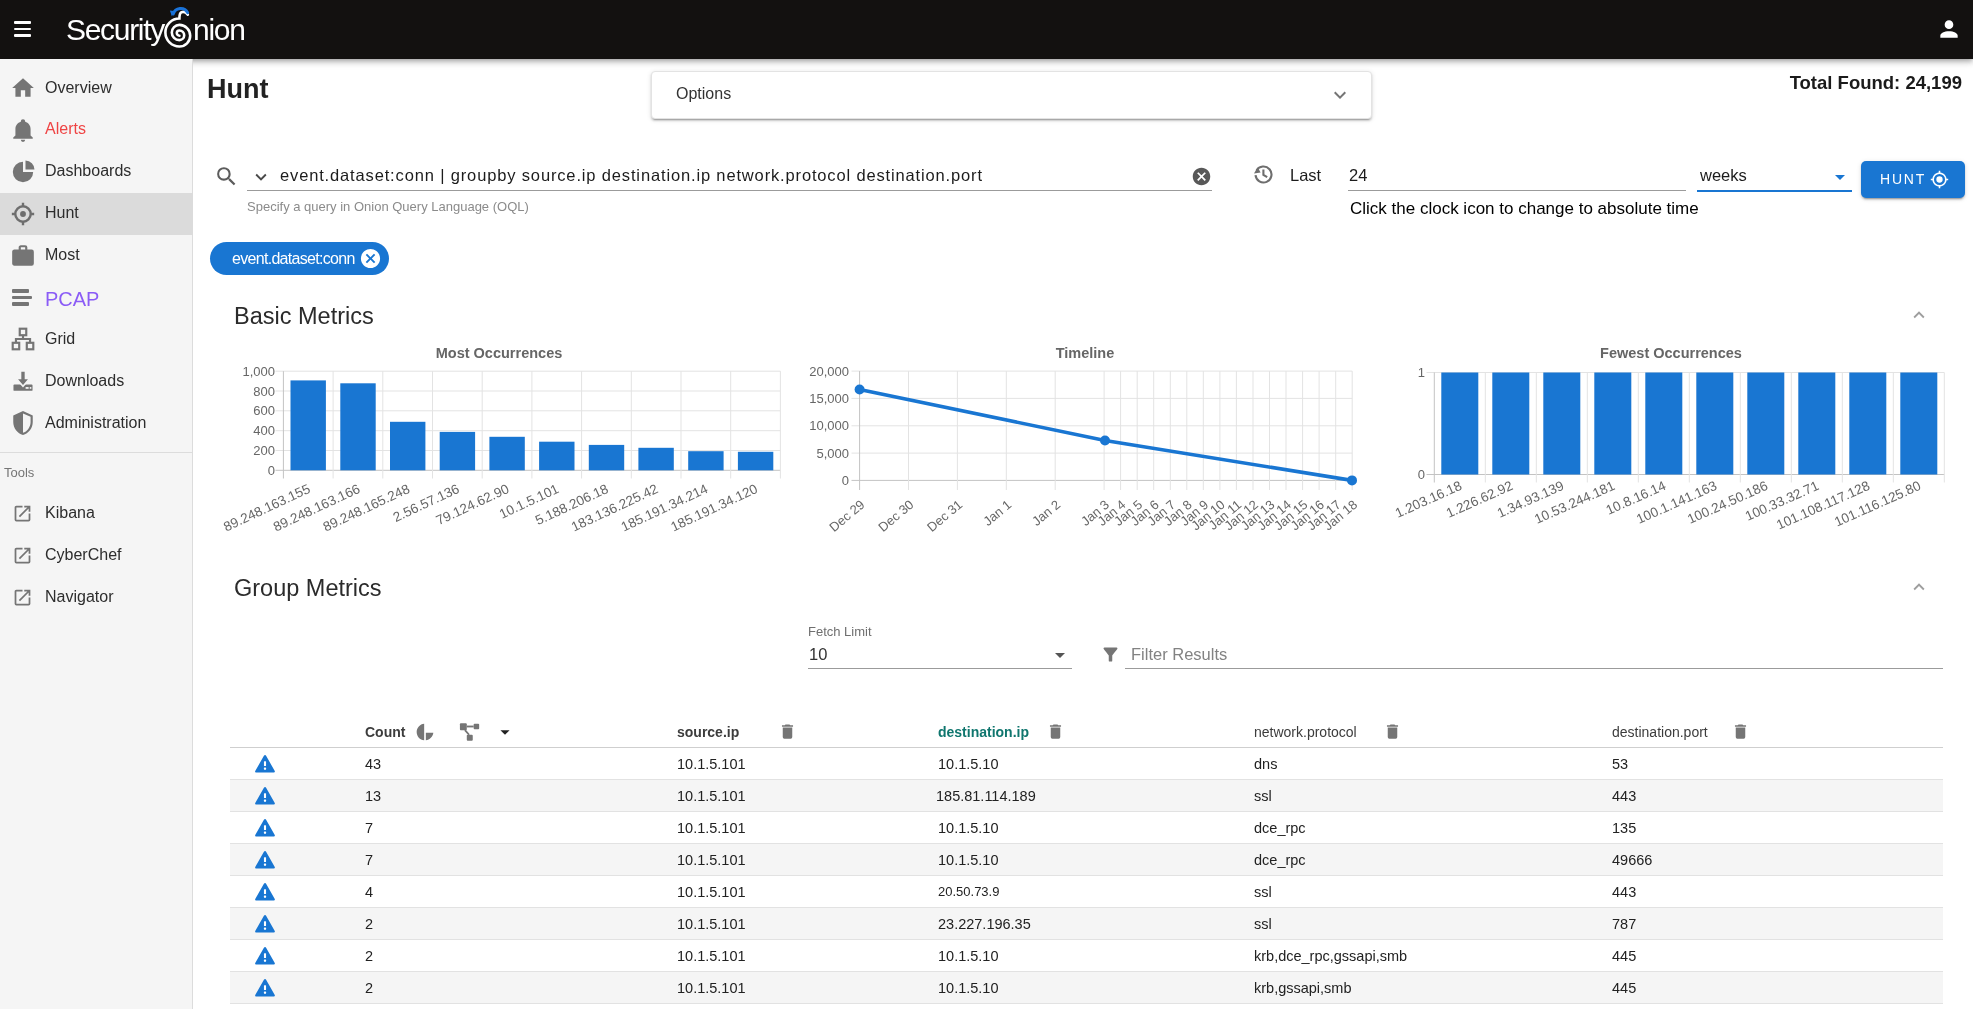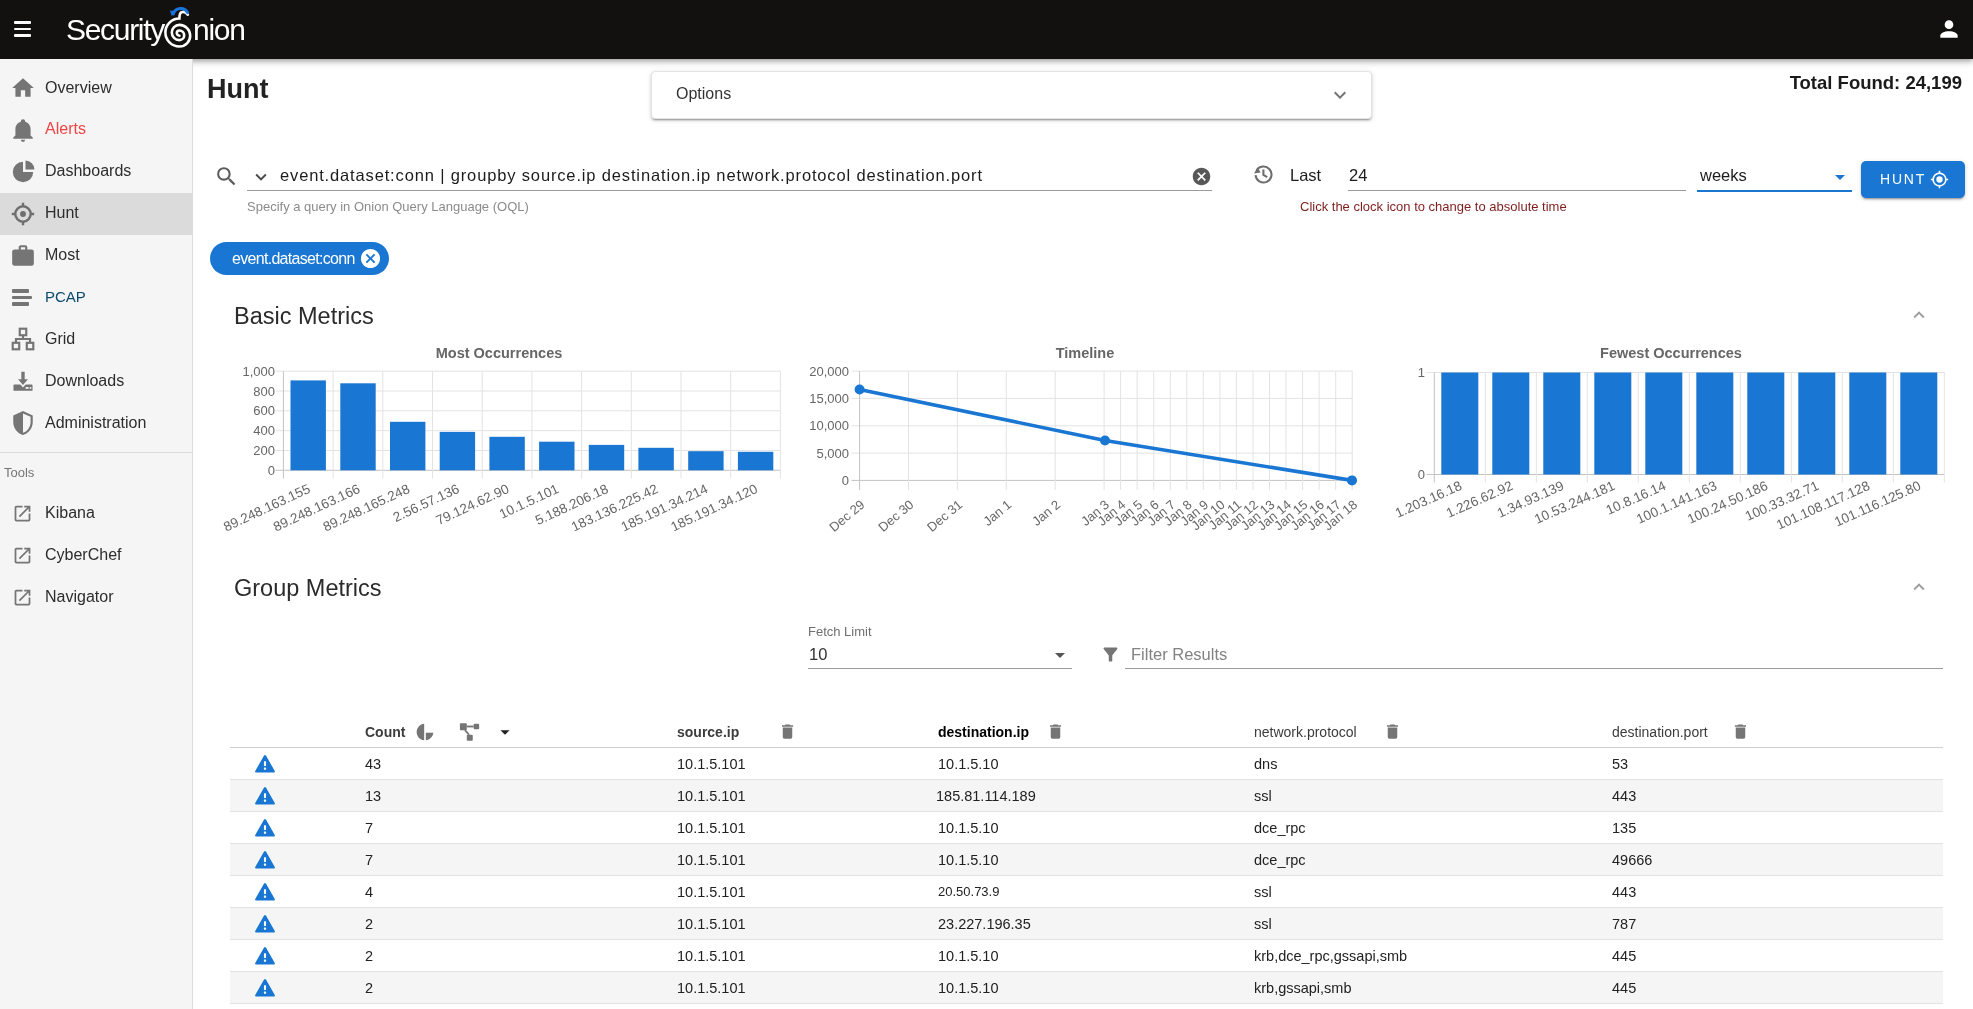--- a/index.html
+++ b/index.html
@@ -42,21 +42,21 @@
     <circle cx="12" cy="12" r="2.7" fill="#6e6e6e"></circle>
   </svg>
 <div class="txt" style="left:45px;top:204.2px;font-size:16px;color:#2d2d2d">Hunt</div>
 <svg style="position:absolute;left:10px;top:242.6px" width="26" height="26" viewBox="0 0 24 24">
     <path fill="#757575" d="M10,2H14A2,2 0 0,1 16,4V6H20A2,2 0 0,1 22,8V19A2,2 0 0,1 20,21H4C2.89,21 2,20.1 2,19V8C2,6.89 2.89,6 4,6H8V4C8,2.89 8.89,2 10,2M14,6V4H10V6H14Z"></path>
   </svg>
 <div class="txt" style="left:45px;top:246.1px;font-size:16px;color:#2d2d2d">Most</div>
 <div class="abs" style="left:11.5px;top:289.3px;width:17px;height:3.8px;background:#757575;border-radius:1px"></div>
 <div class="abs" style="left:11.5px;top:295.6px;width:20.6px;height:3.8px;background:#757575;border-radius:1px"></div>
 <div class="abs" style="left:11.5px;top:301.9px;width:17px;height:3.8px;background:#757575;border-radius:1px"></div>
-<div class="txt" style="left:45px;top:288.0px;font-size:15px;color:#0c4a6e">PCAP</div>
+<div class="txt" style="left:45px;top:288.0px;font-size:20px;color:#8b5cf6">PCAP</div>
 <svg class="abs" style="left:10px;top:326.4px" width="26" height="26" viewBox="0 0 24 24" fill="none" stroke="#757575" stroke-width="2">
 <rect x="9" y="2.5" width="6" height="6"></rect>
     <rect x="2.5" y="15.5" width="6" height="6"></rect>
     <rect x="15.5" y="15.5" width="6" height="6"></rect>
 <path d="M12 8.5 V12 M5.5 15.5 V12 H18.5 V15.5"></path>
   </svg>
 <div class="txt" style="left:45px;top:329.9px;font-size:16px;color:#2d2d2d">Grid</div>
 <svg class="abs" style="left:10px;top:368.3px" width="26" height="26" viewBox="0 0 24 24">
 <rect x="3.2" y="15.3" width="17.6" height="5.8" rx="0.8" fill="#757575"></rect>
 <g fill="#757575" stroke="#f5f5f5" stroke-width="1.5">
@@ -104,21 +104,21 @@
 <div class="abs" style="left:247px;top:190px;width:965px;height:1px;background:#9b9b9b"></div>
 <div class="txt" style="left:247px;top:199px;font-size:13px;color:#8b8b8b">Specify a query in Onion Query Language (OQL)</div>
 <svg class="abs" style="left:1251px;top:162px" width="24" height="24" viewBox="0 0 24 24">
 <path d="M 5.57 8.5 A 8 8 0 1 1 4.53 13.2" fill="none" stroke="#6e6e6e" stroke-width="2.1"></path>
 <path d="M 3.0 11.4 L 9.6 10.6 L 6.6 5.2 Z" fill="#6e6e6e"></path>
 <path d="M 12.4 7.5 V 13 L 16.2 15.2" fill="none" stroke="#6e6e6e" stroke-width="2.1"></path>
 </svg>
 <div class="txt" style="left:1290px;top:166px;font-size:16.5px;color:#1c1c1c">Last</div>
 <div class="txt" style="left:1349px;top:166px;font-size:16.5px;color:#1c1c1c">24</div>
 <div class="abs" style="left:1348px;top:190px;width:338px;height:1px;background:#9b9b9b"></div>
-<div class="txt" style="left:1300px;top:199px;font-size:13px;color:#7f1d1d">Click the clock icon to change to absolute time</div>
+<div class="txt" style="left:1350px;top:199px;font-size:17px;color:#000000">Click the clock icon to change to absolute time</div>
 <div class="txt" style="left:1700px;top:166px;font-size:16.5px;color:#1c1c1c">weeks</div>
 <div class="abs" style="left:1697px;top:190px;width:155px;height:2px;background:#1976d2"></div>
 <svg style="position:absolute;left:1828px;top:165px" width="24" height="24" viewBox="0 0 24 24">
     <path fill="#1976d2" d="M7,10L12,15L17,10H7Z"></path>
   </svg>
 <div class="abs" style="left:1861px;top:161px;width:104px;height:37px;background:#1976d2;border-radius:5px;box-shadow:0 3px 1px -2px rgba(0,0,0,.2),0 2px 2px 0 rgba(0,0,0,.14),0 1px 5px 0 rgba(0,0,0,.12)"></div>
 <div class="txt" style="left:1880px;top:171px;font-size:14px;color:#fff;letter-spacing:1.8px">HUNT</div>
 <svg style="position:absolute;left:1930px;top:170px" width="19" height="19" viewBox="0 0 24 24">
     <path fill="#fff" d="M12,8A4,4 0 0,1 16,12A4,4 0 0,1 12,16A4,4 0 0,1 8,12A4,4 0 0,1 12,8M3.05,13H1V11H3.05C3.5,6.83 6.83,3.5 11,3.05V1H13V3.05C17.17,3.5 20.5,6.83 20.95,11H23V13H20.95C20.5,17.17 17.17,20.5 13,20.95V23H11V20.95C6.83,20.5 3.5,17.17 3.05,13M12,5A7,7 0 0,0 5,12A7,7 0 0,0 12,19A7,7 0 0,0 19,12A7,7 0 0,0 12,5Z"></path>
   </svg>
@@ -285,21 +285,21 @@
   </svg>
 <div class="abs" style="left:808px;top:668px;width:264px;height:1px;background:#9b9b9b"></div>
 <svg style="position:absolute;left:1100px;top:644px" width="21" height="21" viewBox="0 0 24 24">
     <path fill="#757575" d="M4.25,5.61C6.27,8.2 10,13 10,13V19A1,1 0 0,0 11,20H13A1,1 0 0,0 14,19V13C14,13 17.72,8.2 19.75,5.61C20.26,4.95 19.79,4 18.95,4H5.04C4.21,4 3.74,4.95 4.25,5.61Z"></path>
   </svg>
 <div class="txt" style="left:1131px;top:645px;font-size:16.5px;color:#828282">Filter Results</div>
 <div class="abs" style="left:1125px;top:668px;width:818px;height:1px;background:#9b9b9b"></div>
 <div class="abs" style="left:230px;top:715px;width:1713px;height:33px;border-bottom:1px solid #cfcfcf"></div>
 <div class="txt" style="left:365px;top:724px;font-size:14px;font-weight:bold;color:#3c3c3c">Count</div>
 <div class="txt" style="left:677px;top:724px;font-size:14px;font-weight:bold;color:#3c3c3c">source.ip</div>
-<div class="txt" style="left:938px;top:724px;font-size:14px;font-weight:bold;color:#000000">destination.ip</div>
+<div class="txt" style="left:938px;top:724px;font-size:14px;font-weight:bold;color:#0f766e">destination.ip</div>
 <div class="txt" style="left:1254px;top:724px;font-size:14px;font-weight:normal;color:#3c3c3c">network.protocol</div>
 <div class="txt" style="left:1612px;top:724px;font-size:14px;font-weight:normal;color:#3c3c3c">destination.port</div>
 <svg class="abs" style="left:415px;top:722px" width="20" height="20" viewBox="0 0 24 24">
     <path fill="#757575" d="M11,2V22C5.9,21.5 2,17.2 2,12C2,6.8 5.9,2.5 11,2M13,13V22C17.7,21.5 21.5,17.8 22,13H13Z"></path>
   </svg>
 <svg class="abs" style="left:459px;top:721px" width="22" height="22" viewBox="0 0 24 24">
 <g fill="#757575">
       <rect x="1" y="2.5" width="7.5" height="7.5" rx="1"></rect>
       <rect x="16" y="3" width="6" height="6" rx="1"></rect>
       <rect x="8.5" y="15" width="6.5" height="6.5" rx="1"></rect>

